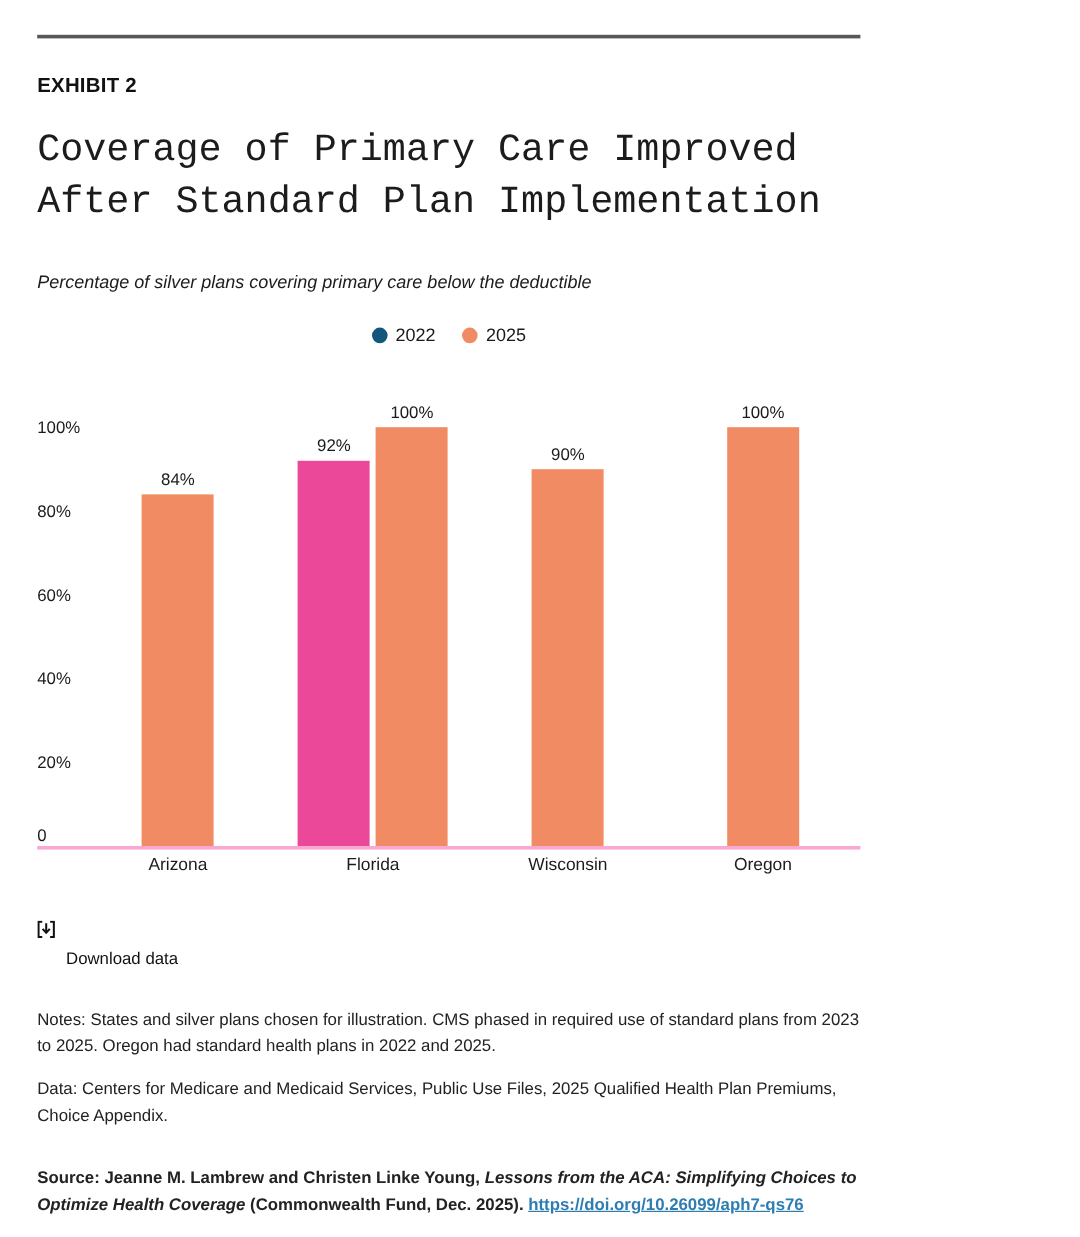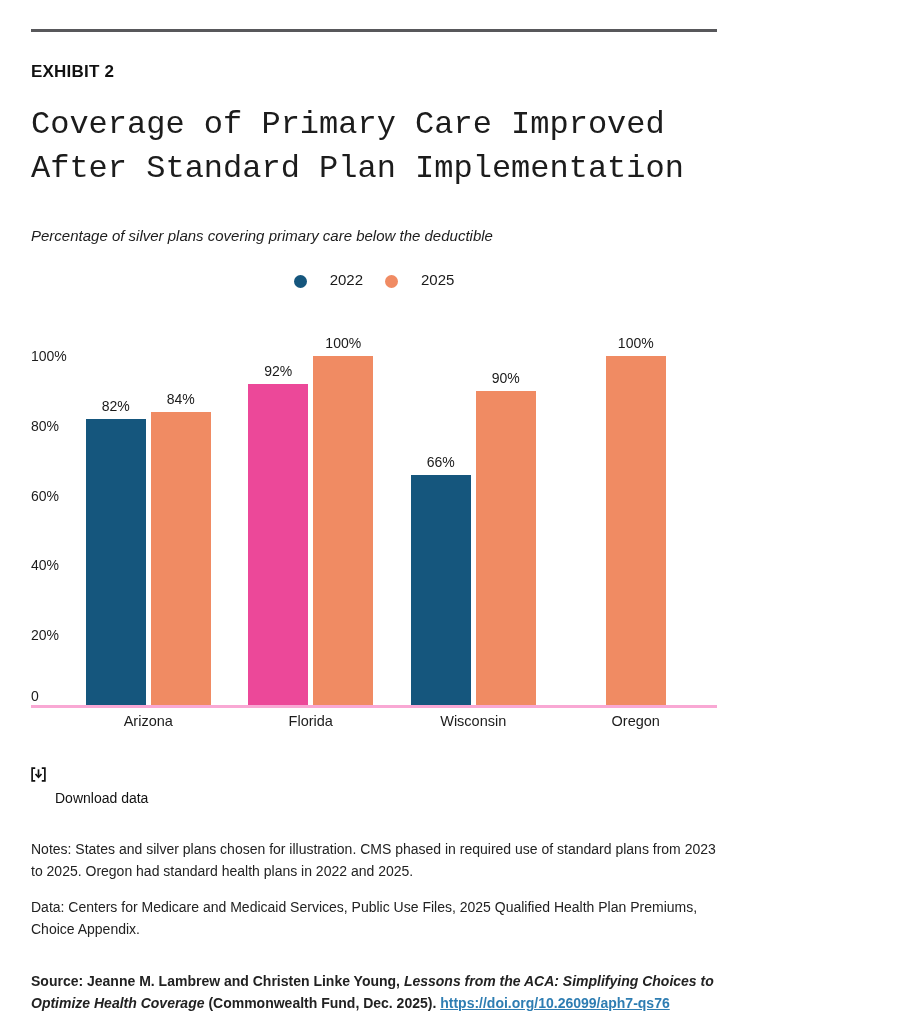--- a/index.html
+++ b/index.html
@@ -47,21 +47,21 @@
     color: #1c1c1c;
   }
 
   .legend {
     margin-top: 27px;
     display: flex;
     justify-content: center;
     gap: 22px;
     align-items: center;
   }
-  .legend-item { display: flex; align-items: flex-end; gap: 23px; }
+  .legend-item { display: flex; align-items: center; gap: 7px; }
   .legend-dot {
     width: 13px; height: 13px; border-radius: 50%;
     display: inline-block;
   }
   .legend-item span:last-child { font-size: 15px; color: #1a1a1a; }
 
   .chart { margin-top: 68px; }
   .plot {
     position: relative;
     height: 352px;
@@ -171,39 +171,33 @@
         <div id="yticks">
             <div class="ytick" style="bottom: 100%;">100%</div>
             <div class="ytick" style="bottom: 80%;">80%</div>
             <div class="ytick" style="bottom: 60%;">60%</div>
             <div class="ytick" style="bottom: 40%;">40%</div>
             <div class="ytick" style="bottom: 20%;">20%</div>
             <div class="ytick zero" style="bottom: 0%;">0</div>
           </div>
         <div class="bars" id="bars">
             <div class="group">
-              <div class="bar" style="height: 82%; background: rgb(21, 86, 125);">
-                <span class="bar-label">82%</span>
-              </div>
               <div class="bar" style="height: 84%; background: rgb(240, 139, 99);">
                 <span class="bar-label">84%</span>
               </div>
             </div>
             <div class="group">
               <div class="bar" style="height: 92%; background: #ec4899;">
                 <span class="bar-label">92%</span>
               </div>
               <div class="bar" style="height: 100%; background: rgb(240, 139, 99);">
                 <span class="bar-label">100%</span>
               </div>
             </div>
             <div class="group">
-              <div class="bar" style="height: 66%; background: rgb(21, 86, 125);">
-                <span class="bar-label">66%</span>
-              </div>
               <div class="bar" style="height: 90%; background: rgb(240, 139, 99);">
                 <span class="bar-label">90%</span>
               </div>
             </div>
             <div class="group">
               <div class="bar" style="height: 100%; background: rgb(240, 139, 99);">
                 <span class="bar-label">100%</span>
               </div>
             </div>
           </div>

